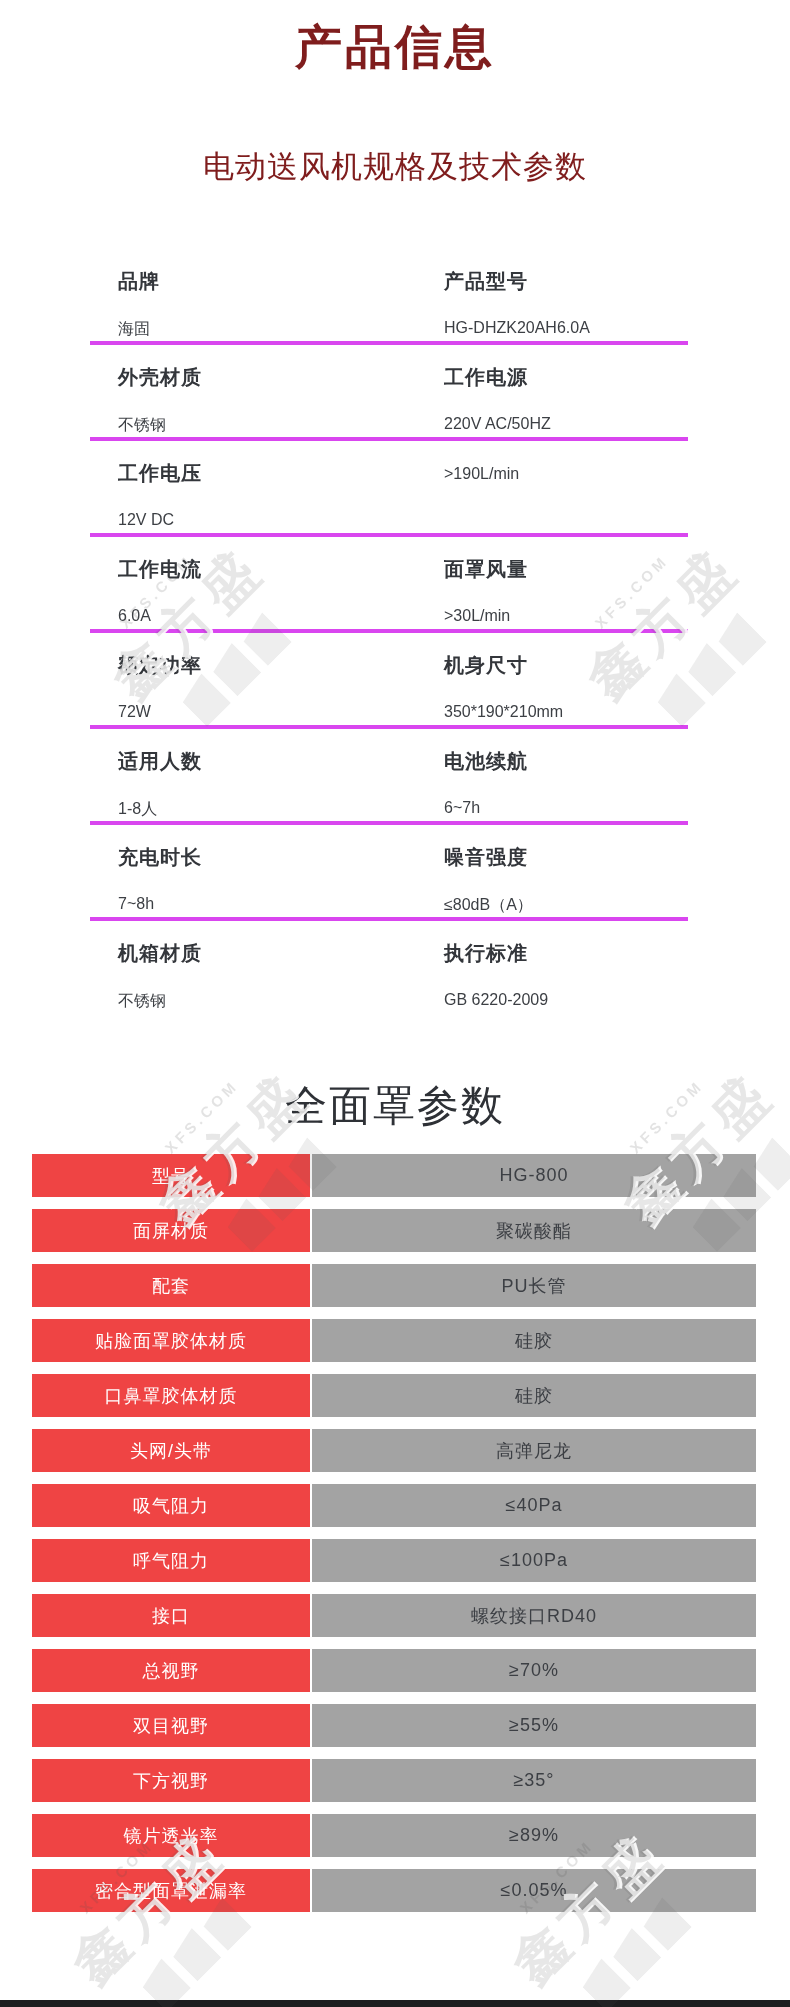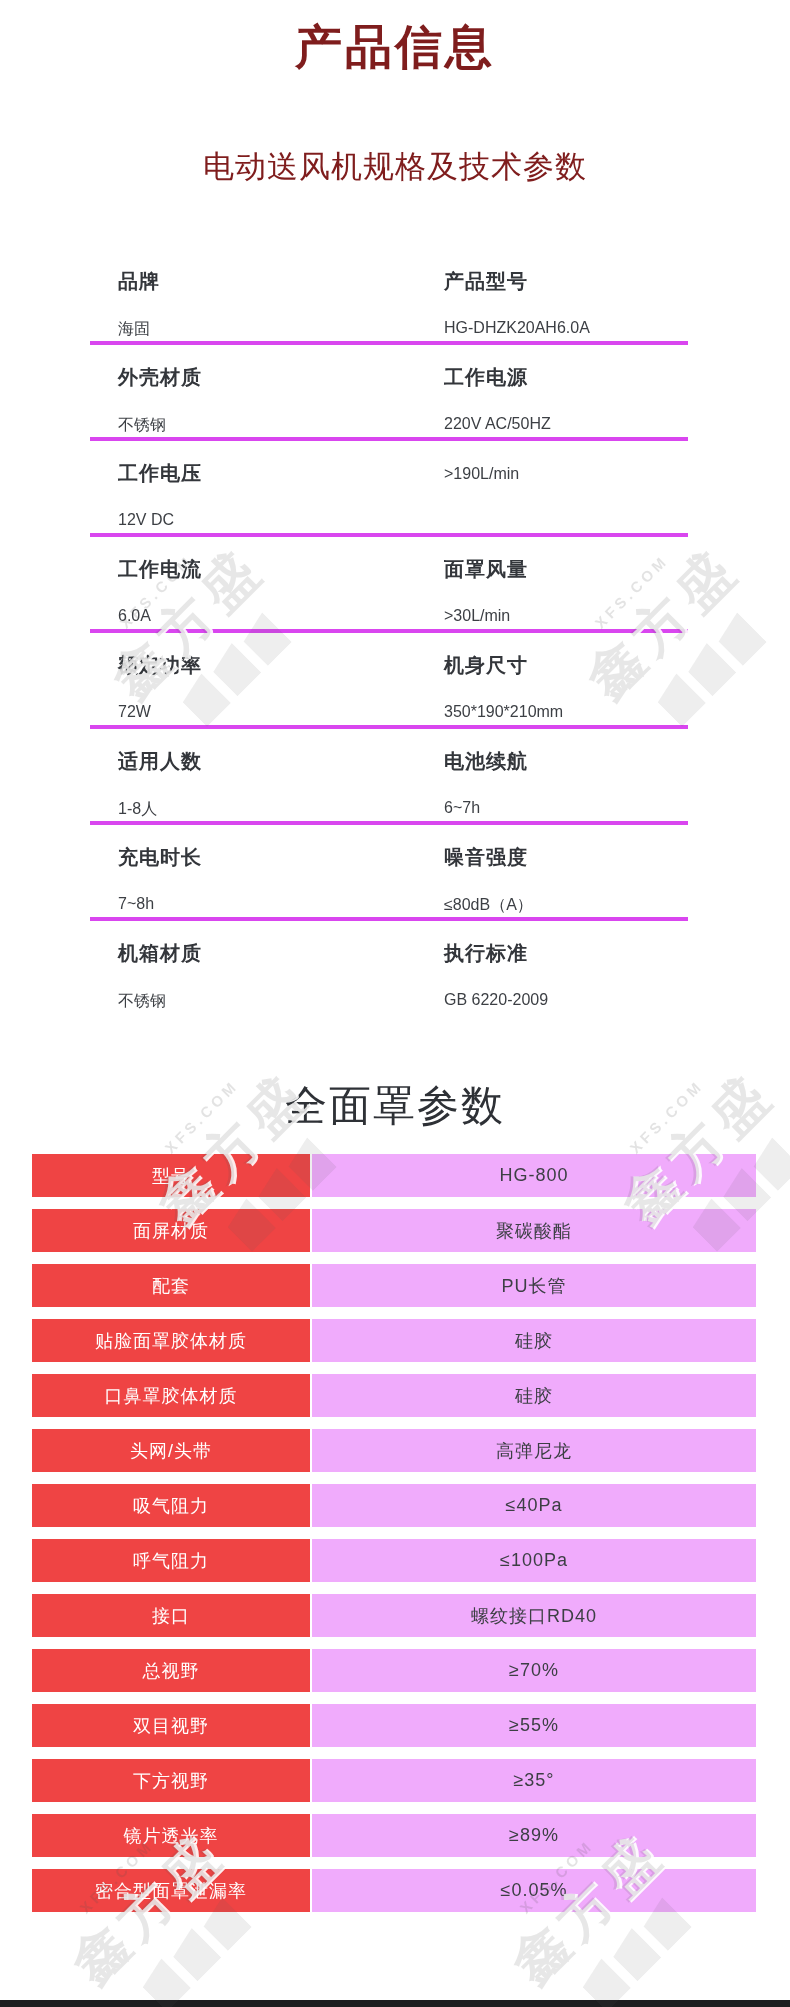--- a/index.html
+++ b/index.html
@@ -30,21 +30,21 @@
     font-size:42px;font-weight:400;color:#2e3136;letter-spacing:2px;
   }
   
   .mask-table{position:absolute;left:32px;top:1154px;width:724px;}
   .mask-row{display:flex;height:43px;margin-bottom:12px;}
   .mask-label{
     width:278px;background:#ef4444;color:#ffffff;font-size:18px;
     display:flex;align-items:center;justify-content:center;letter-spacing:1px;
   }
   .mask-value{
-    flex:1;margin-left:2px;background:#f0abfc;color:#3c3f44;font-size:18px;
+    flex:1;margin-left:2px;background:#a3a3a3;color:#3c3f44;font-size:18px;
     display:flex;align-items:center;justify-content:center;letter-spacing:1px;
   }
   
   .bottom-bar{position:absolute;left:0;top:2000px;width:790px;height:7px;background:#1e1e20;}
   
   .wm{
     position:absolute;width:260px;text-align:center;
     transform:rotate(-45deg);pointer-events:none;user-select:none;
   }
   .wm-domain{font-size:15px;font-weight:bold;letter-spacing:4px;color:rgba(80,80,80,0.16);}

